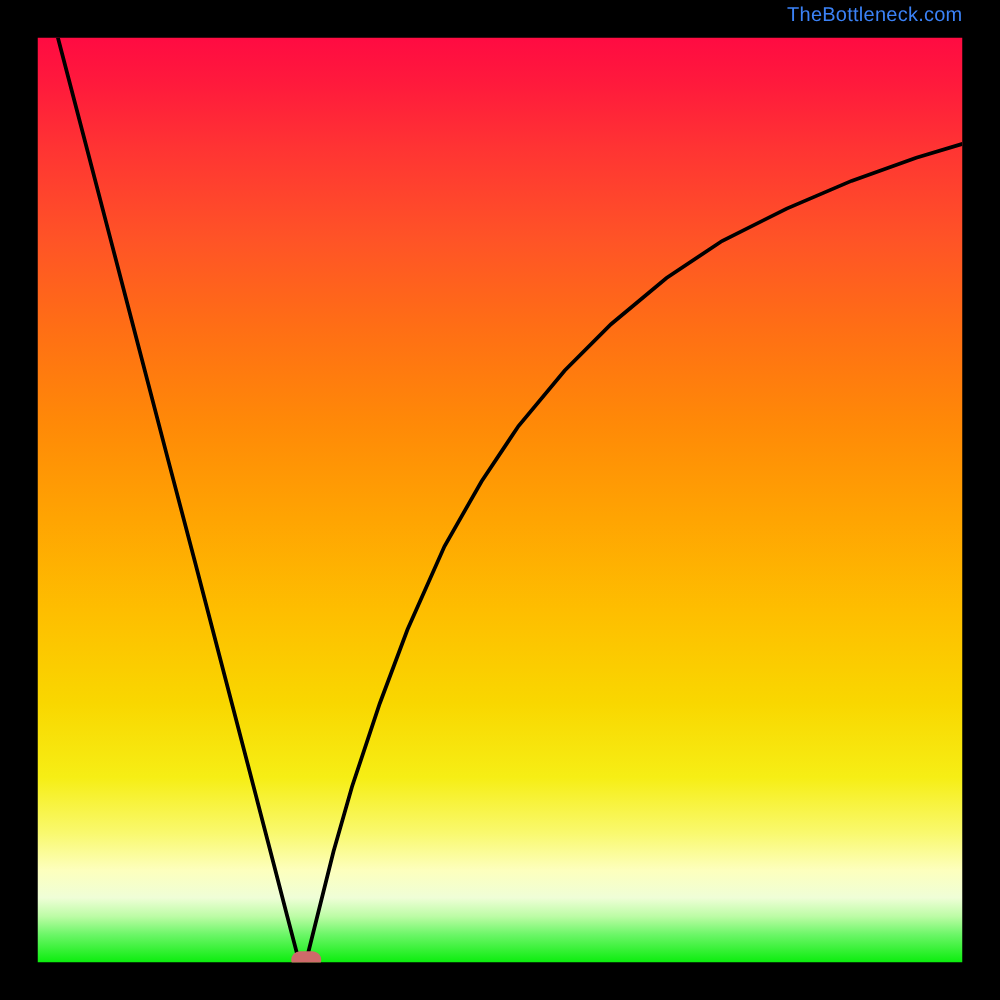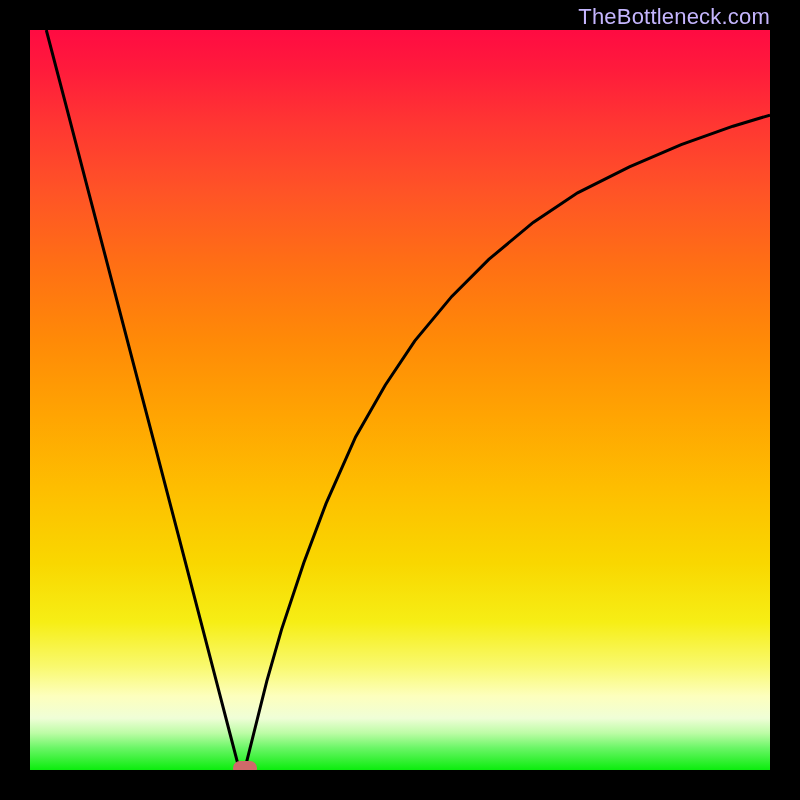--- a/index.html
+++ b/index.html
@@ -46,22 +46,22 @@
       #effed7 93%,
       #bdfca6 95%,
       #6bf667 97%,
       #0bed0d 100%
     );
   }
   .watermark {
     position: absolute;
     top: 4px;
     right: 30px;
-    color: #c4b5fd;
-    font-size: 22px;
+    color: #3b82f6;
+    font-size: 16px;
     font-weight: 500;
     letter-spacing: 0.2px;
   }
   svg.curve {
     position: absolute;
     inset: 0;
   }
   .marker {
     position: absolute;
     width: 24px;

